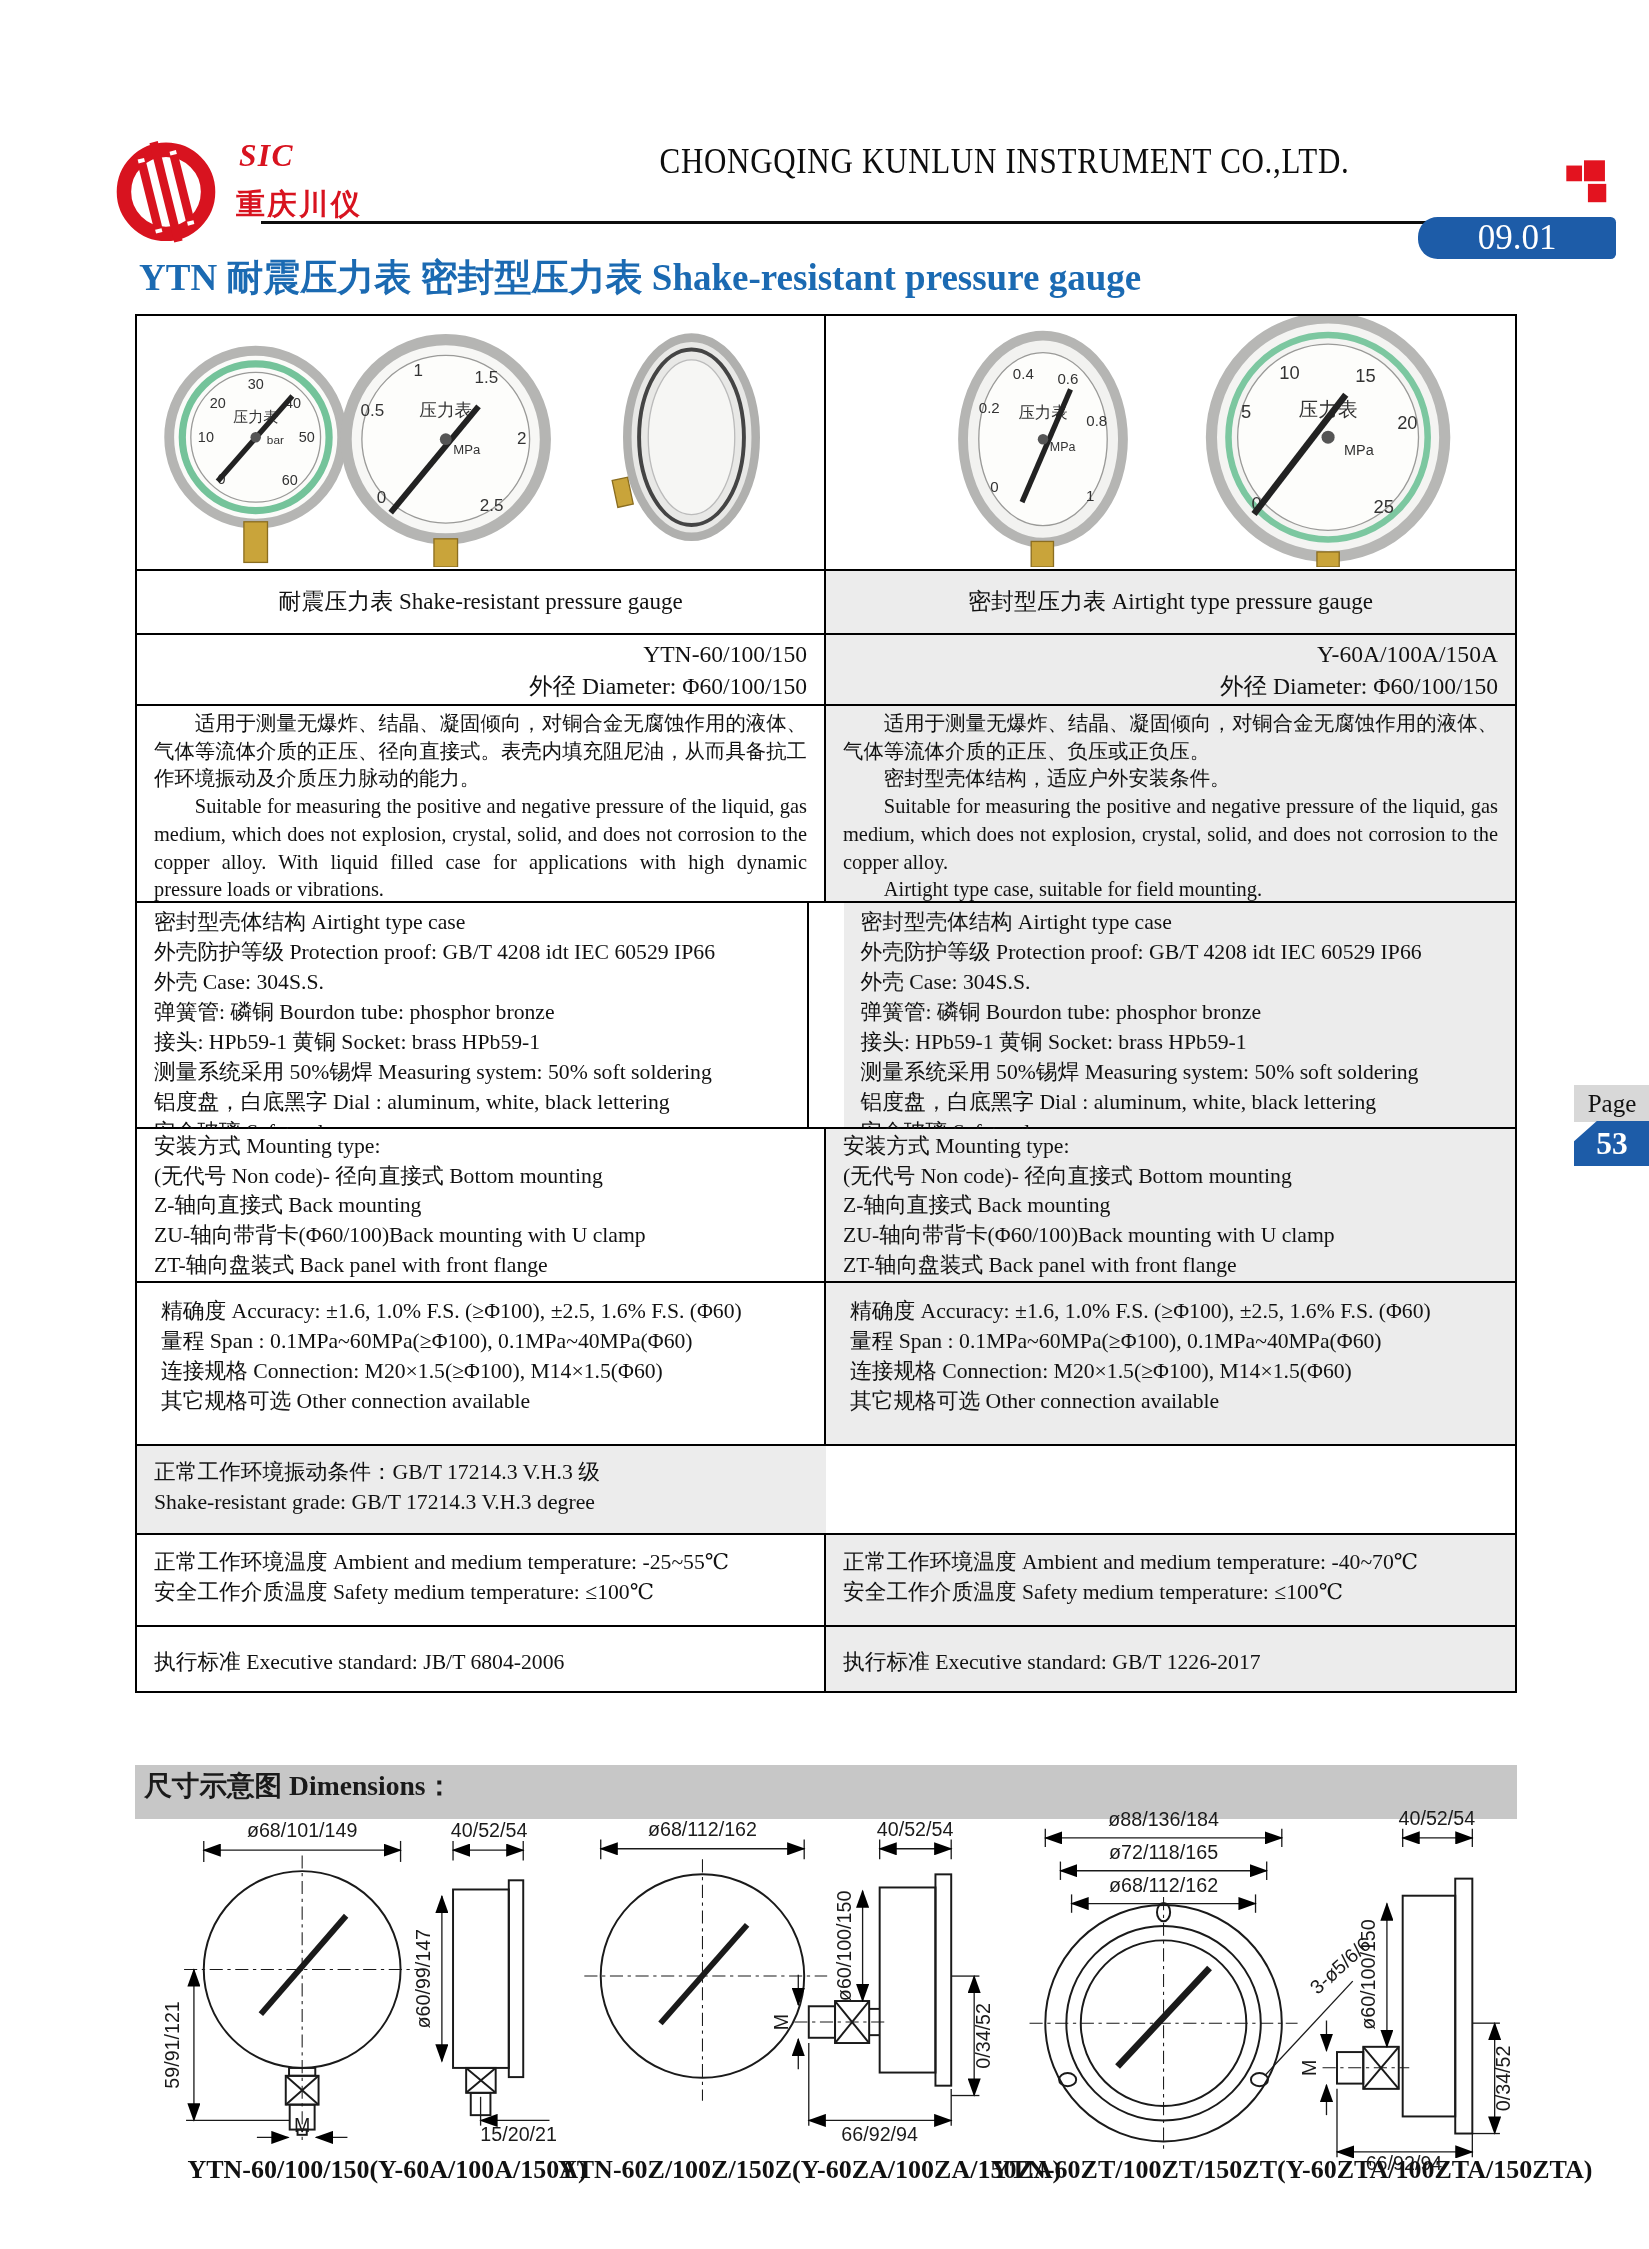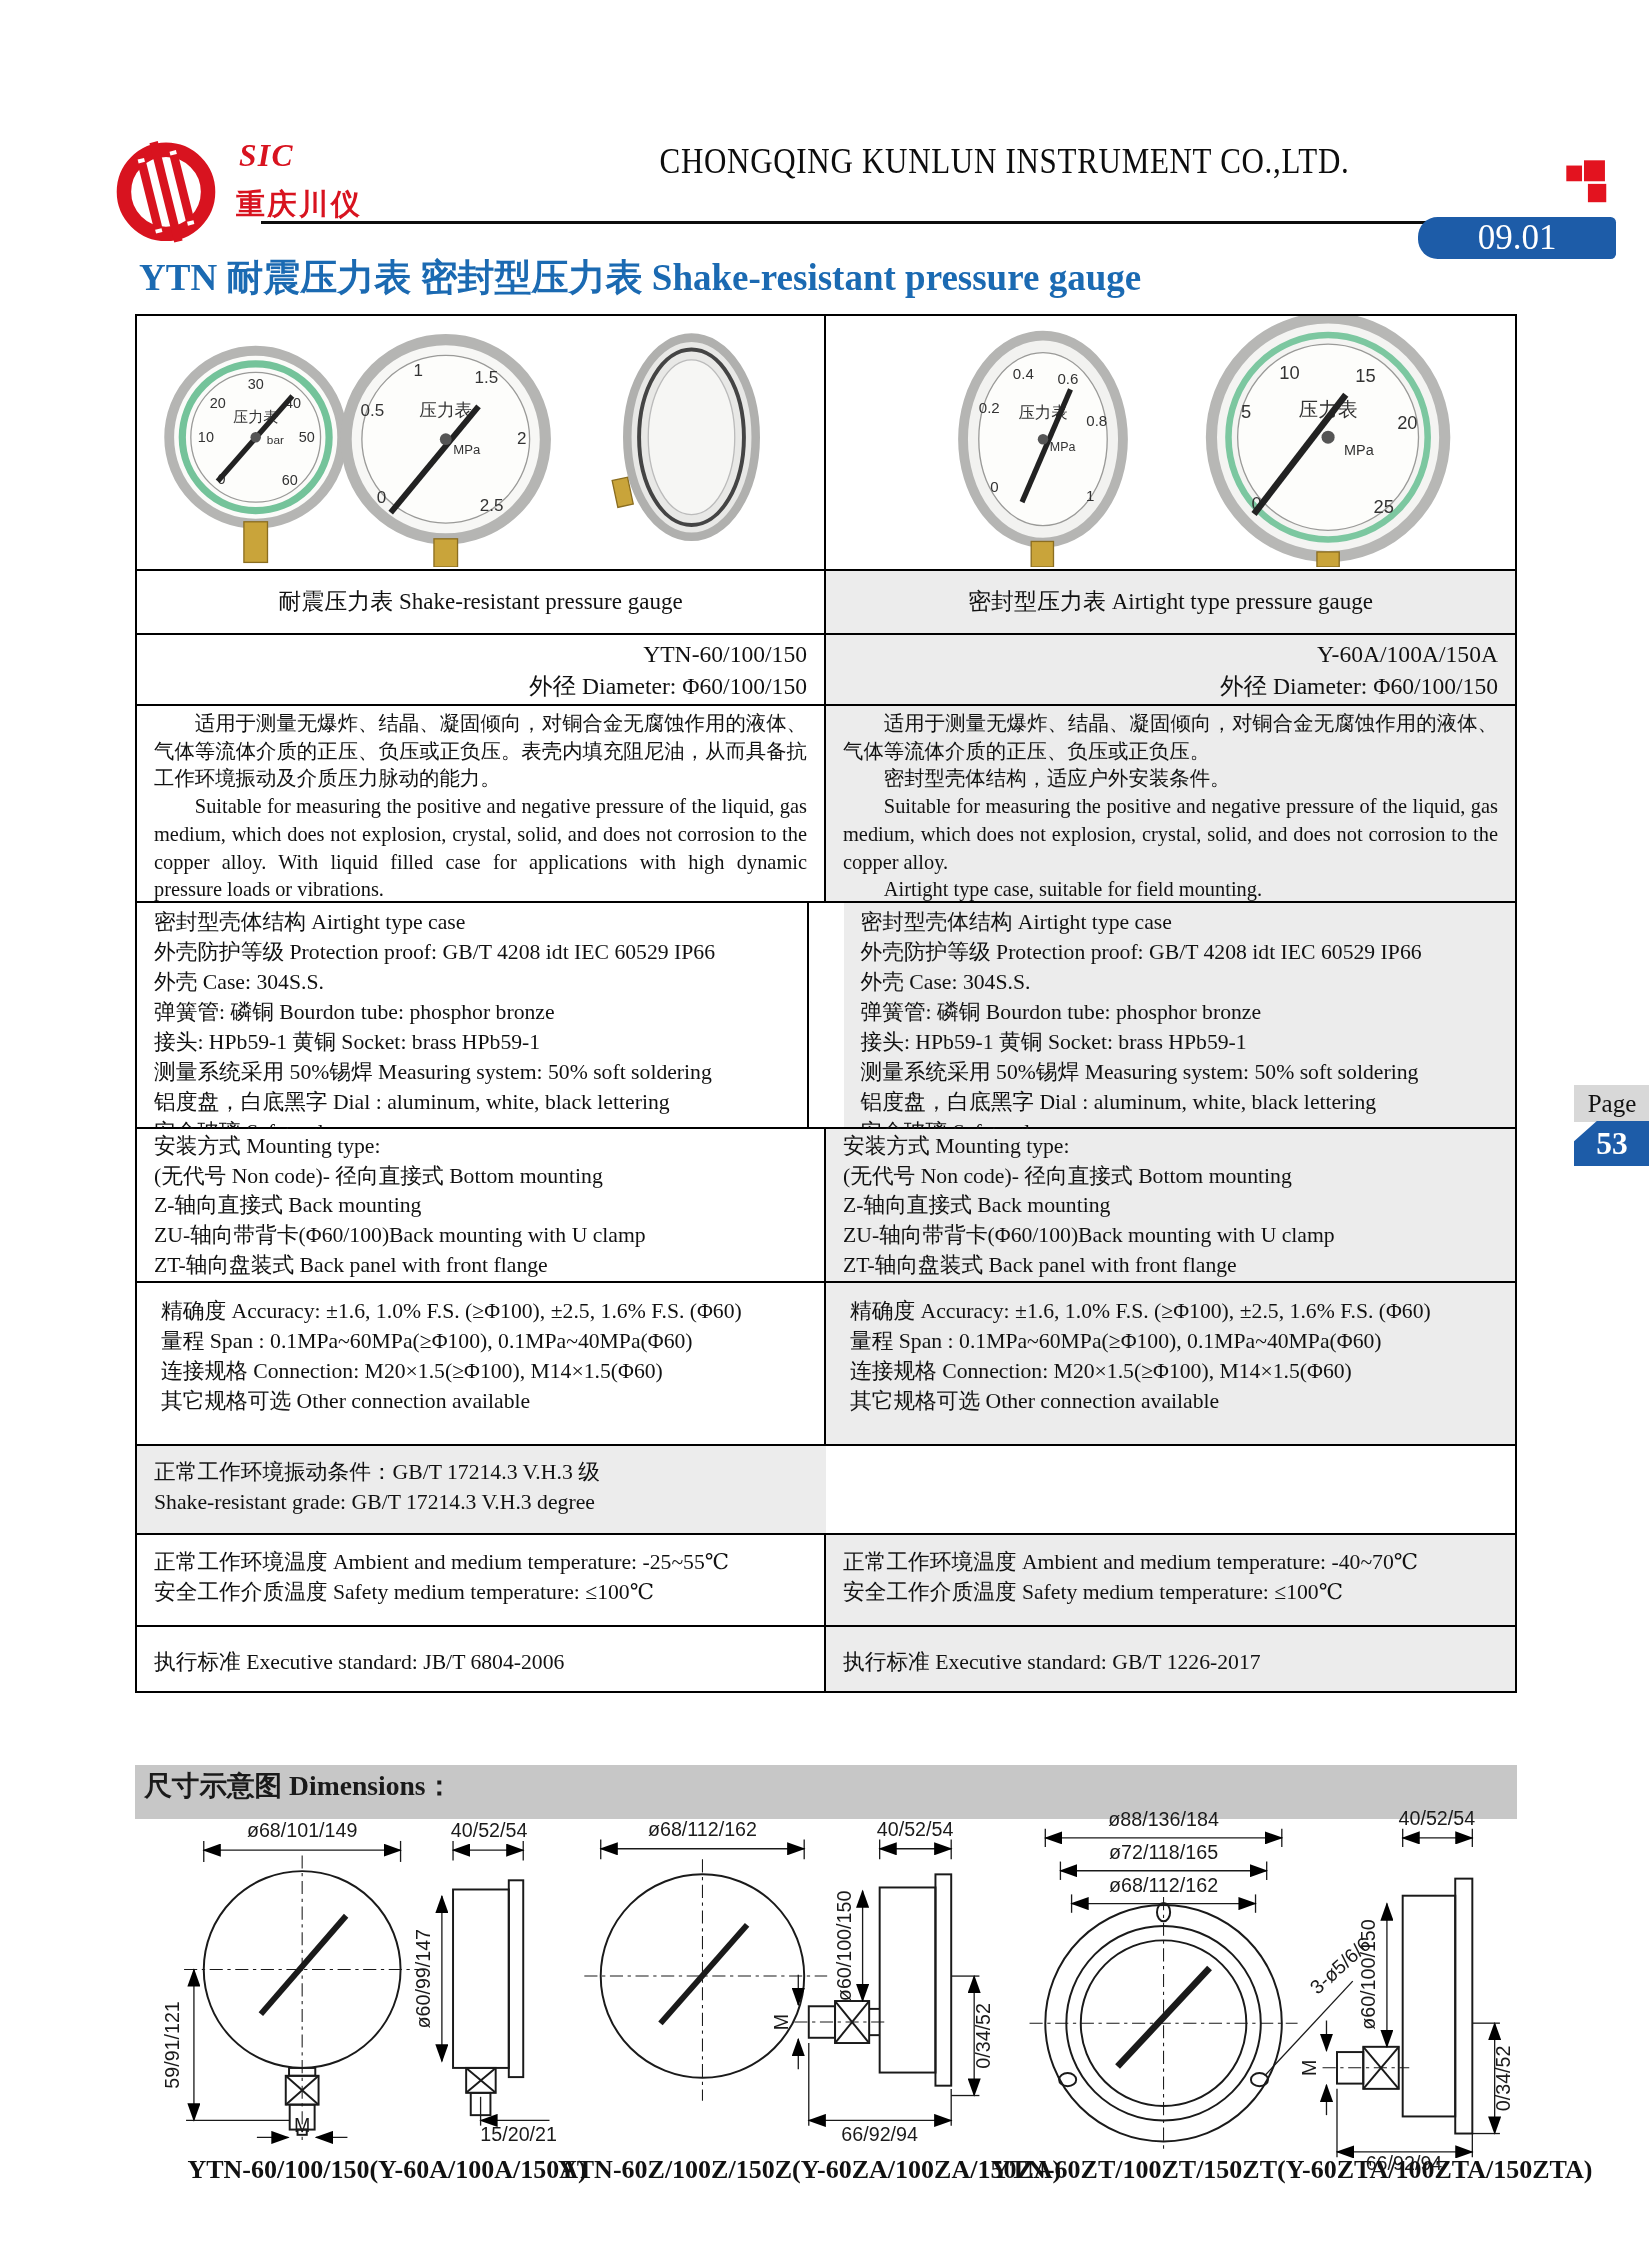--- a/index.html
+++ b/index.html
@@ -177,21 +177,21 @@
         <div>外径 Diameter:  Φ60/100/150</div>
       </div>
       <div class="cell R center">
         <div>Y-60A/100A/150A</div>
         <div>外径 Diameter:  Φ60/100/150</div>
       </div>
     </div>
 
     <div class="t-row r-desc">
       <div class="cell L">
-        <div class="para">适用于测量无爆炸、结晶、凝固倾向，对铜合金无腐蚀作用的液体、气体等流体介质的正压、负压或正负压。表壳内填充阻尼油，从而具备抗工作环境振动及介质压力脉动的能力。</div>
+        <div class="para">适用于测量无爆炸、结晶、凝固倾向，对铜合金无腐蚀作用的液体、气体等流体介质的正压、径向直接式。表壳内填充阻尼油，从而具备抗工作环境振动及介质压力脉动的能力。</div>
         <div class="para">Suitable for measuring the positive and negative pressure of the liquid, gas medium, which does not explosion, crystal, solid, and does not corrosion to the copper alloy. With liquid filled case for applications with high dynamic pressure loads or vibrations.</div>
       </div>
       <div class="cell R">
         <div class="para">适用于测量无爆炸、结晶、凝固倾向，对铜合金无腐蚀作用的液体、气体等流体介质的正压、负压或正负压。</div>
         <div class="para">密封型壳体结构，适应户外安装条件。</div>
         <div class="para">Suitable for measuring the positive and negative pressure of the liquid, gas medium, which does not explosion, crystal, solid, and does not corrosion to the copper alloy.</div>
         <div class="para">Airtight type case, suitable for field mounting.</div>
       </div>
     </div>
 

